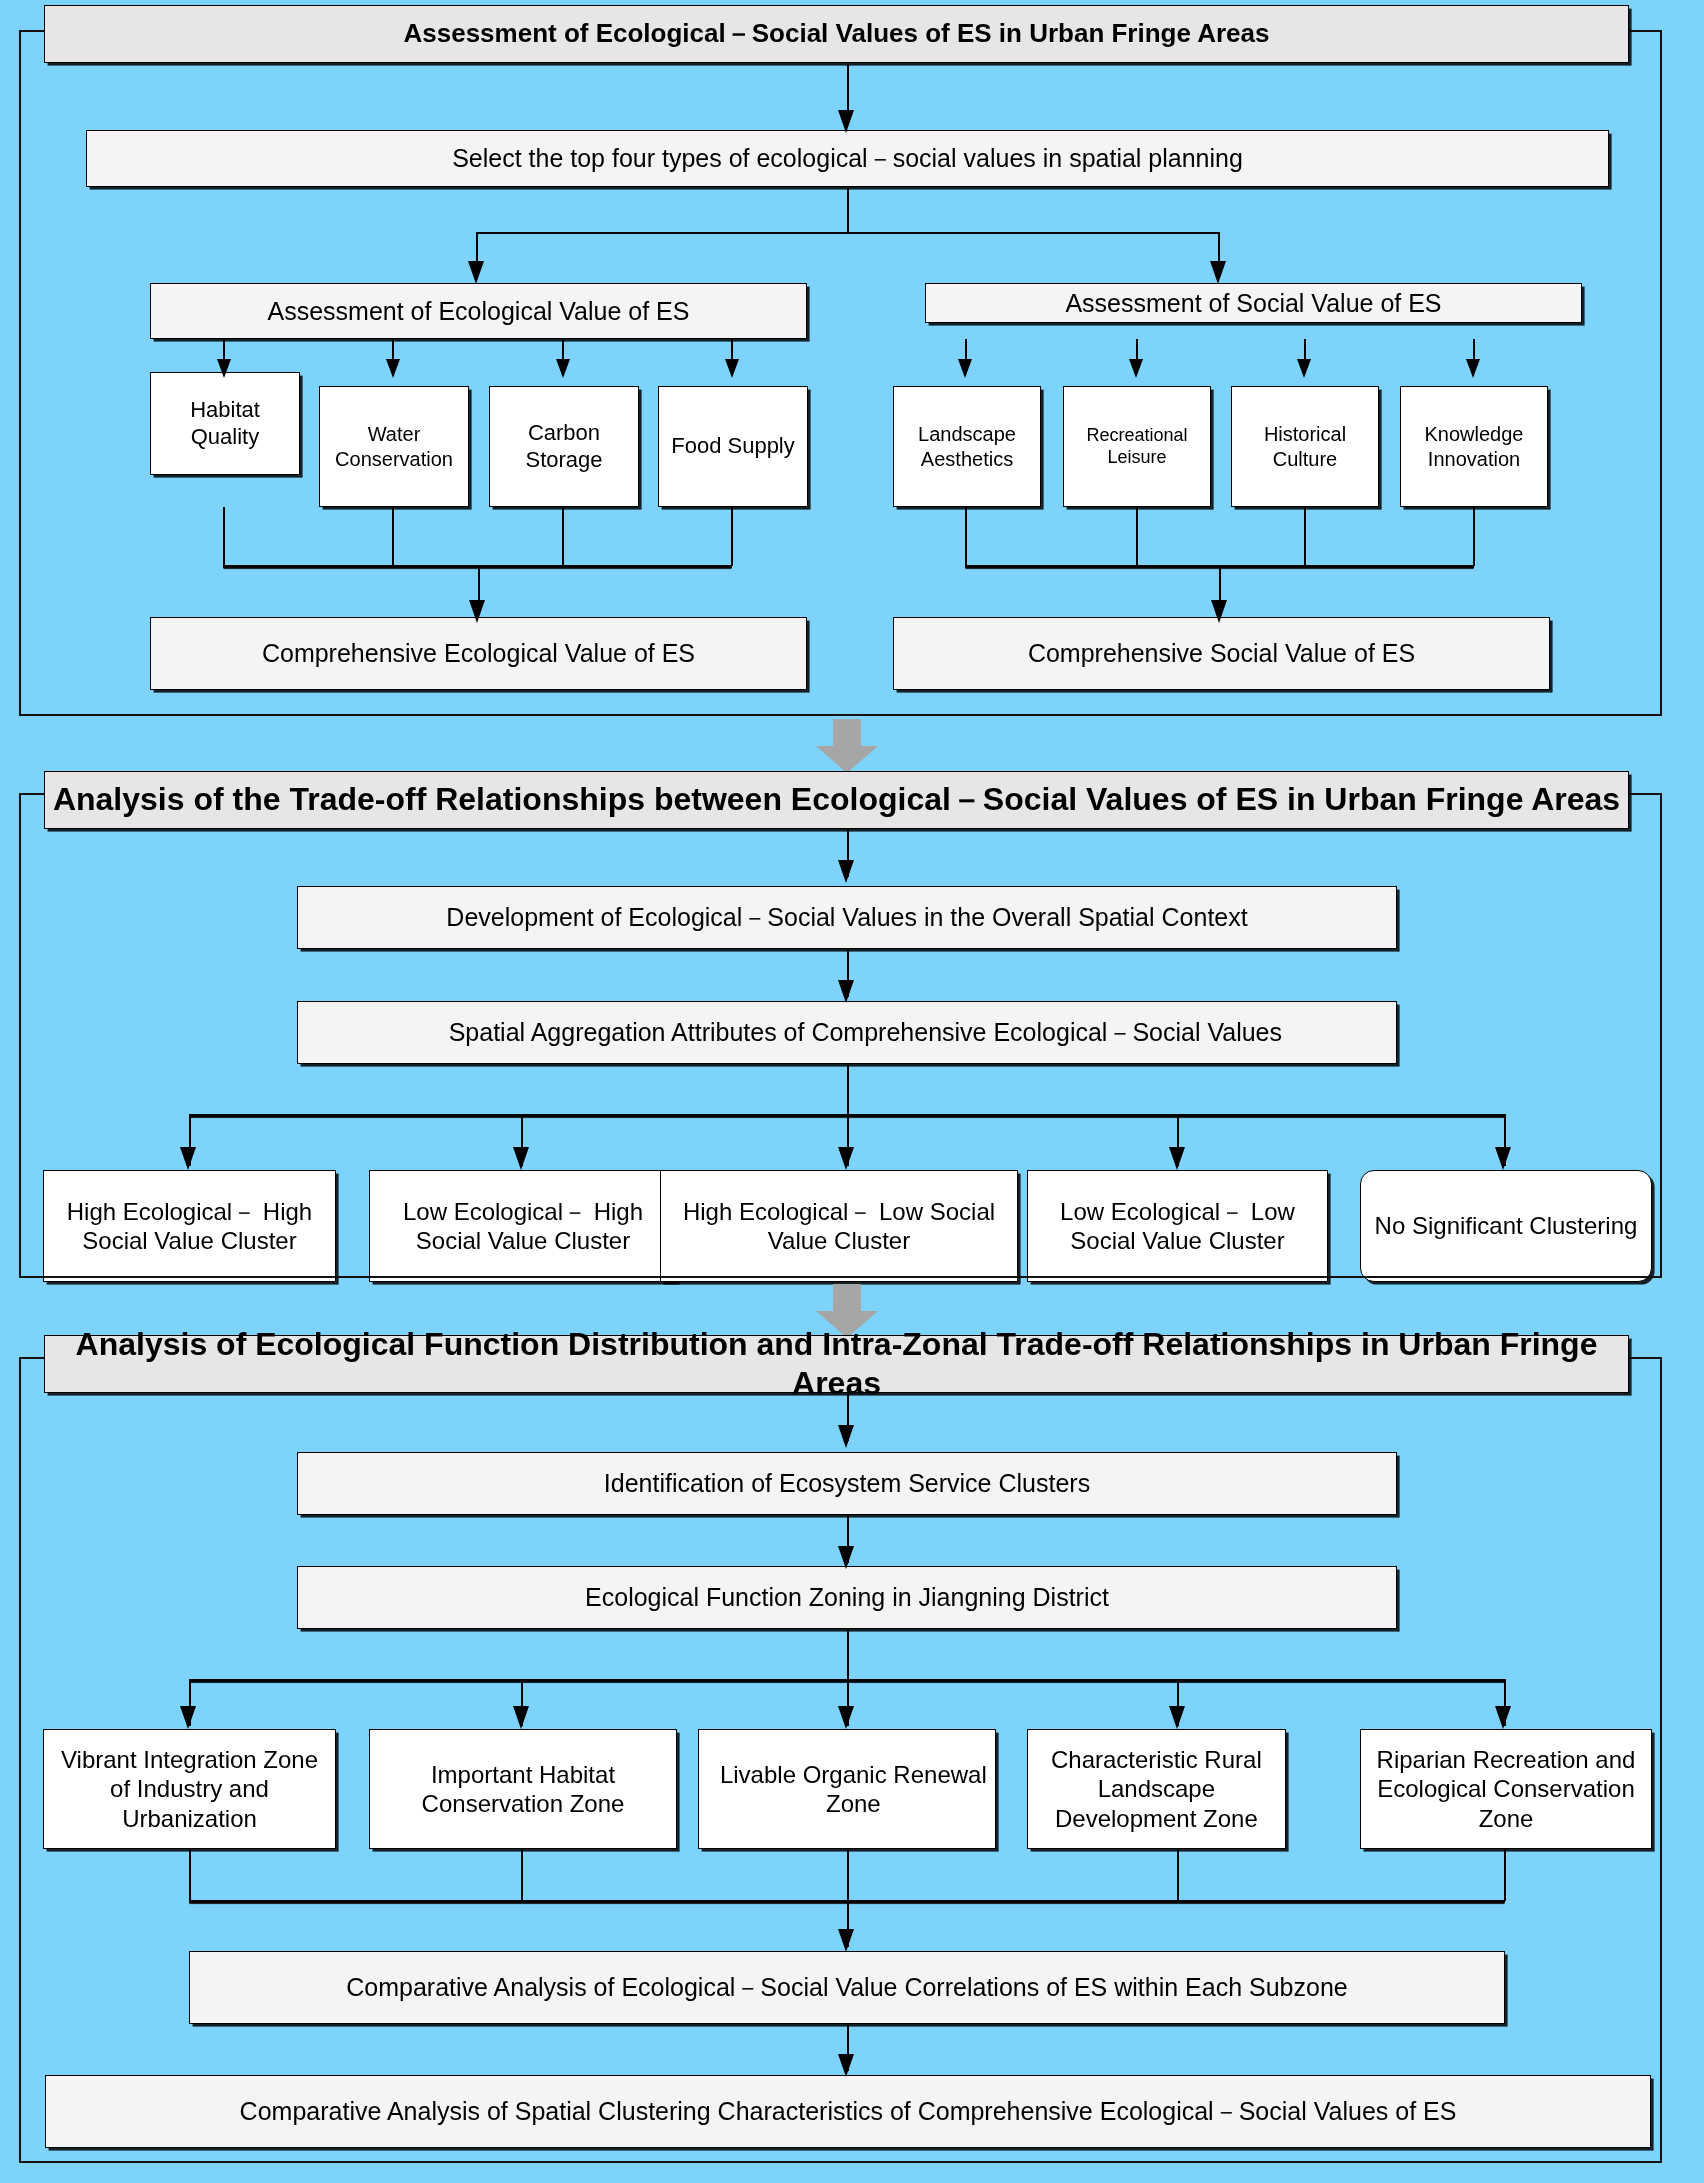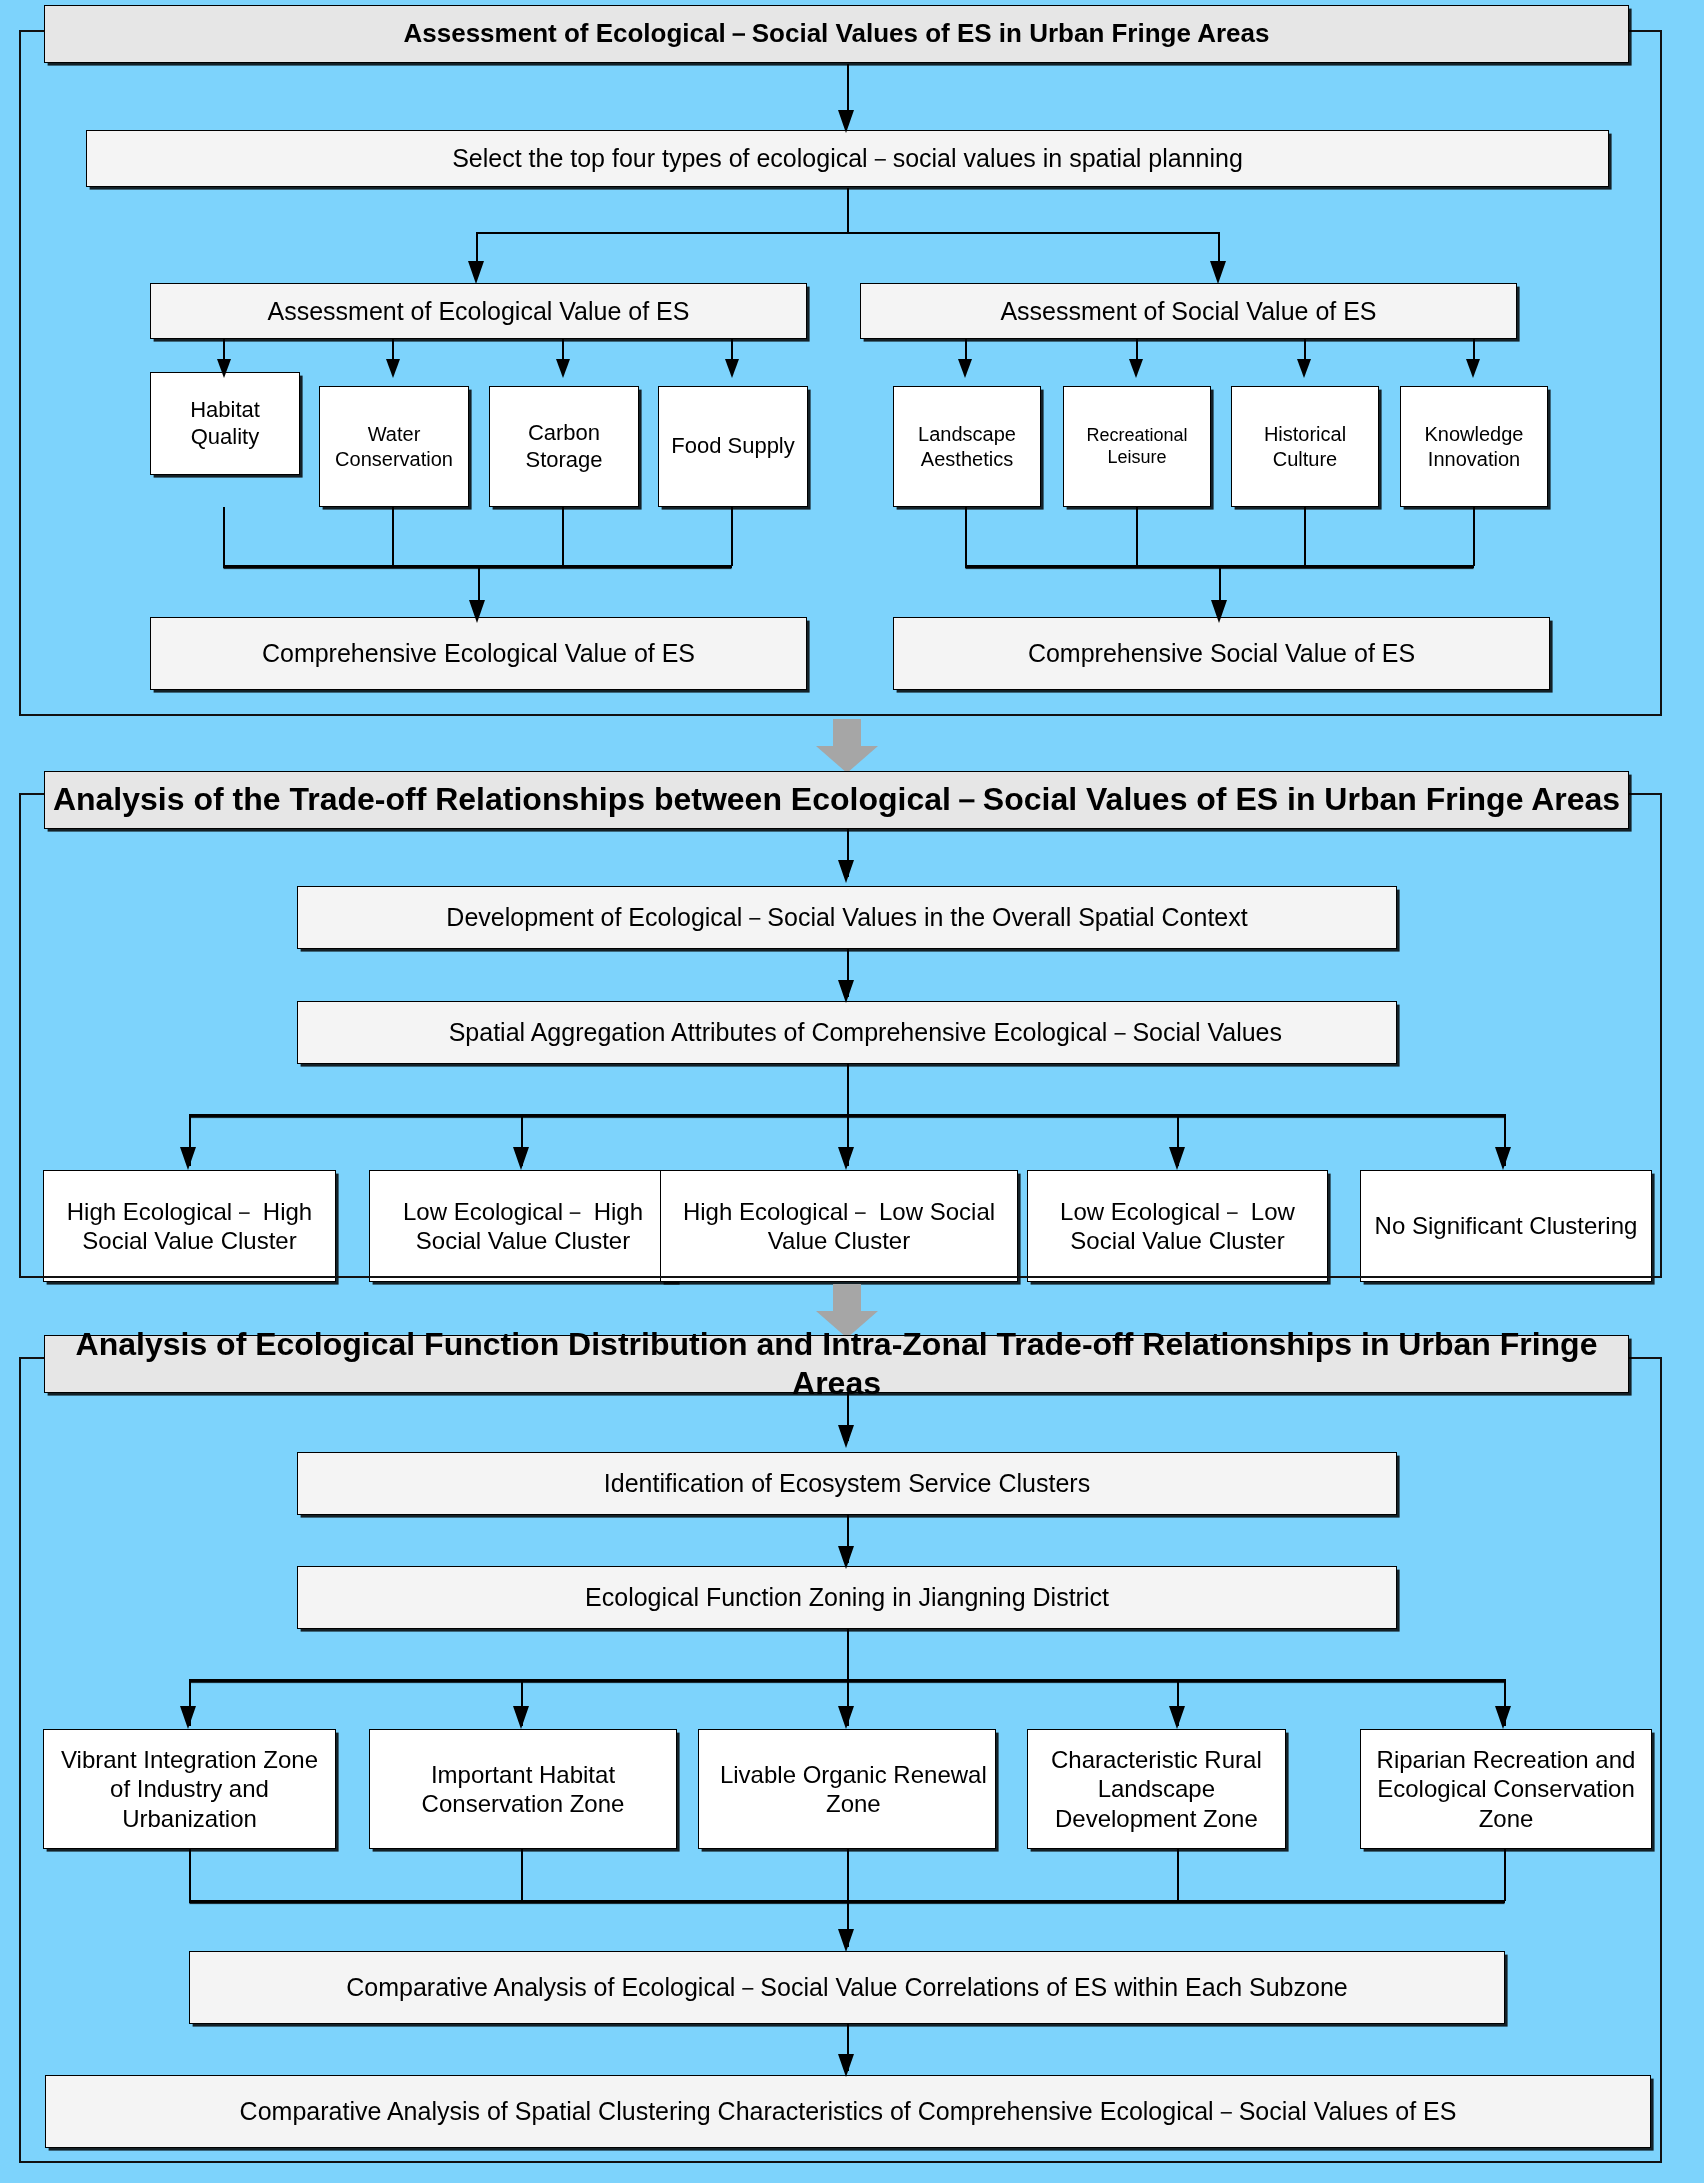--- a/index.html
+++ b/index.html
@@ -103,21 +103,21 @@
 
   <div class="vline" style="left:847px; top:188px; width:1.6px; height:45px;"></div>
   <div class="hline" style="left:476px; top:232px; width:743px; height:1.6px;"></div>
   <div class="vline" style="left:476px; top:232px; width:1.6px; height:41px;"></div>
   <div class="vline" style="left:1218px; top:232px; width:1.6px; height:41px;"></div>
   <div class="arrowhead" style="left:468px; top:261px;"></div>
   <div class="arrowhead" style="left:1210px; top:261px;"></div>
 
   <div class="box fs-big" style="left:150px; top:283px; width:657px; height:56px;">Assessment of Ecological Value of ES</div>
 
-  <div class="box fs-big" style="left:860px; top:283px; width:657px; height:56px;">Assessment of Social Value of ES</div>
+  <div class="box fs-big" style="left:925px; top:283px; width:657px; height:40px;">Assessment of Social Value of ES</div>
 
   <div class="vline" style="left:223px; top:339px; width:1.6px; height:30px;"></div>
   <div class="vline" style="left:392px; top:339px; width:1.6px; height:30px;"></div>
   <div class="vline" style="left:562px; top:339px; width:1.6px; height:30px;"></div>
   <div class="vline" style="left:731px; top:339px; width:1.6px; height:30px;"></div>
   <div class="arrowhead sm" style="left:217px; top:359px;"></div>
   <div class="arrowhead sm" style="left:386px; top:359px;"></div>
   <div class="arrowhead sm" style="left:556px; top:359px;"></div>
   <div class="arrowhead sm" style="left:725px; top:359px;"></div>
 
@@ -188,21 +188,21 @@
   <div class="arrowhead" style="left:180px; top:1147px;"></div>
   <div class="arrowhead" style="left:513px; top:1147px;"></div>
   <div class="arrowhead" style="left:838px; top:1147px;"></div>
   <div class="arrowhead" style="left:1169px; top:1147px;"></div>
   <div class="arrowhead" style="left:1495px; top:1147px;"></div>
 
   <div class="box plain fs-mid" style="left:43px; top:1170px; width:293px; height:112px;">High Ecological－ High Social Value Cluster</div>
   <div class="box plain fs-mid" style="left:369px; top:1170px; width:308px; height:112px;">Low Ecological－ High Social Value Cluster</div>
   <div class="box plain fs-mid" style="left:660px; top:1170px; width:358px; height:112px;">High Ecological－ Low Social Value Cluster</div>
   <div class="box plain fs-mid" style="left:1027px; top:1170px; width:301px; height:112px;">Low Ecological－ Low Social Value Cluster</div>
-  <div class="box plain fs-mid" style="left:1360px; top:1170px; width:292px; height:112px;">No Significant Clustering</div>
+  <div class="box plain fs-mid" style="left:1360px; top:1170px; width:292px; height:112px;border-radius:14px;">No Significant Clustering</div>
 
   <div class="bigarrow" style="left:816px; top:1284px;">
     <div class="shaft"></div>
       <div class="head"></div>
   </div>
 
   <div class="frame" style="left:19px; top:1357px; width:1643px; height:806px;"></div>
 
   <div class="box header fs-hdr-sm" style="left:44px; top:1335px; width:1585px; height:58px;">Analysis of Ecological Function Distribution and Intra-Zonal Trade-off Relationships in Urban Fringe Areas</div>
 

